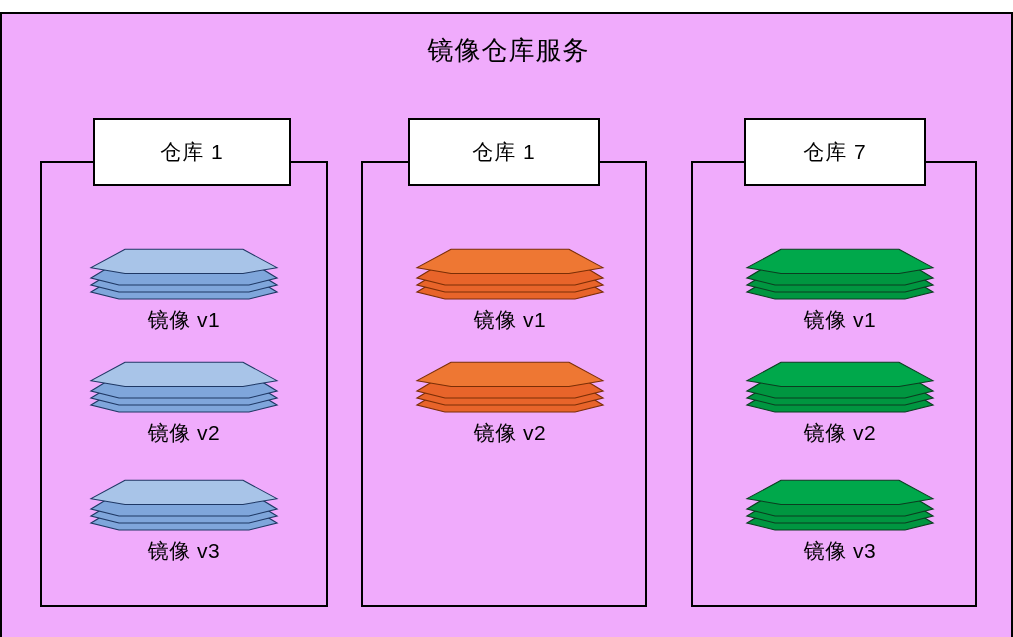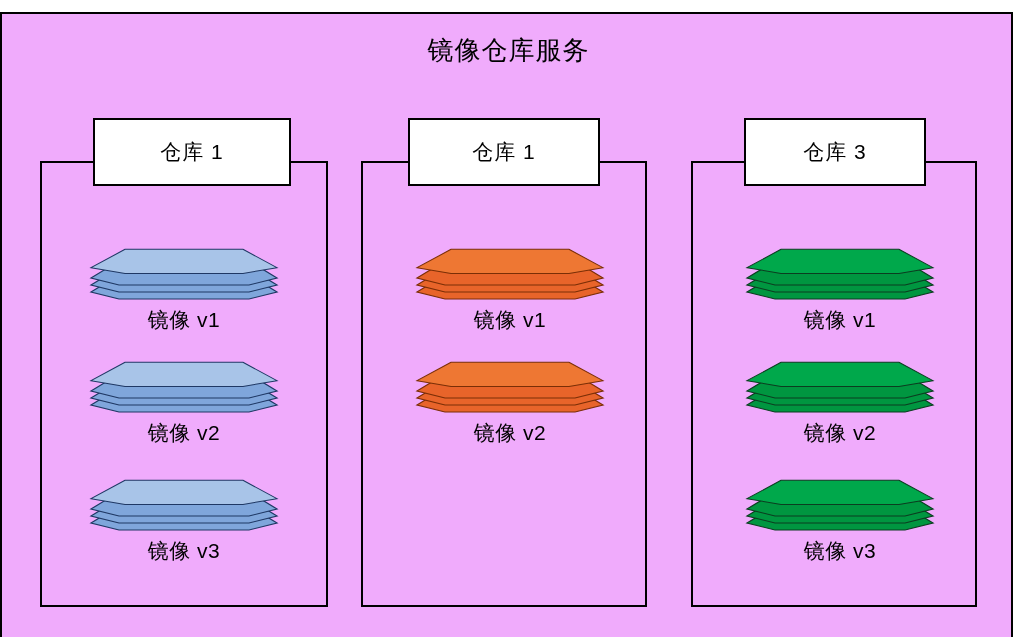--- a/index.html
+++ b/index.html
@@ -240,21 +240,21 @@
         <svg viewBox="0 0 186 36" preserveAspectRatio="none">
             <polygon points="0,26 34,4 152,4 186,26 152,33 34,33" fill="#EE7733" stroke="#7A2E06" stroke-width="1.2"></polygon>
           </svg>
       </div>
     </div>
     <div class="image-label">镜像 v2</div>
   </div>
 
   <div class="repo" style="left:689px; top:147px; width:286px; height:446px;"></div>
   <div class="repo-header" style="left:742px; top:104px; width:182px; height:68px;">
-    <span>仓库 3</span>
+    <span>仓库 7</span>
   </div>
 
   <div class="image-group" style="left:738px; top:236px;">
     <div class="stack">
       <div class="layer" style="top:22px; z-index:1;">
         <svg viewBox="0 0 186 30" preserveAspectRatio="none">
             <polygon points="0,20 28,3 158,3 186,20 158,27 28,27" fill="#009640" stroke="#0B3D20" stroke-width="1.2"></polygon>
           </svg>
       </div>
       <div class="layer" style="top:15px; z-index:2;">

